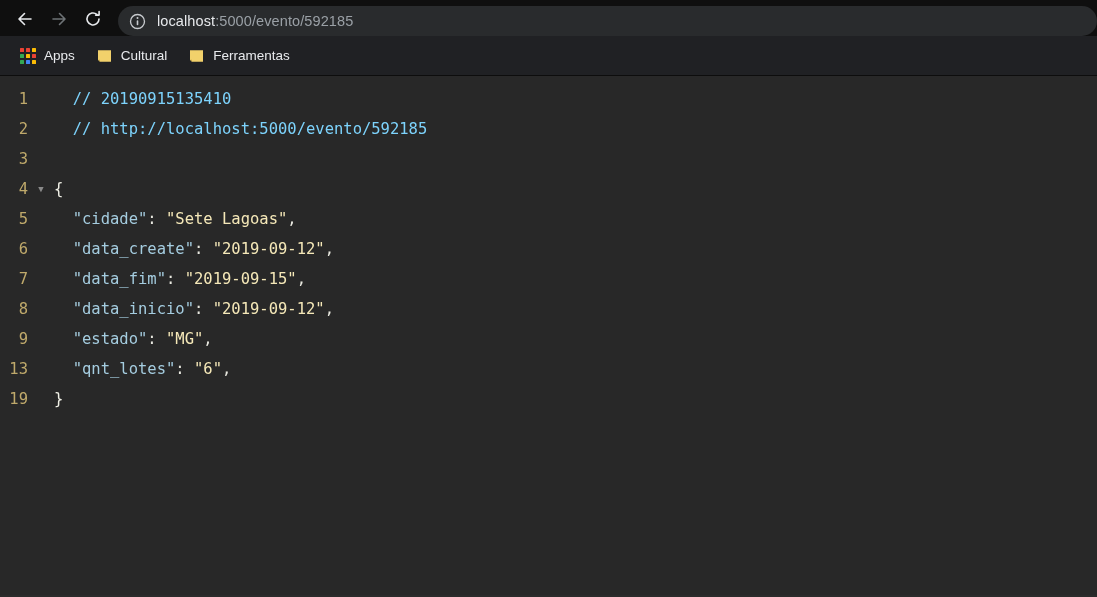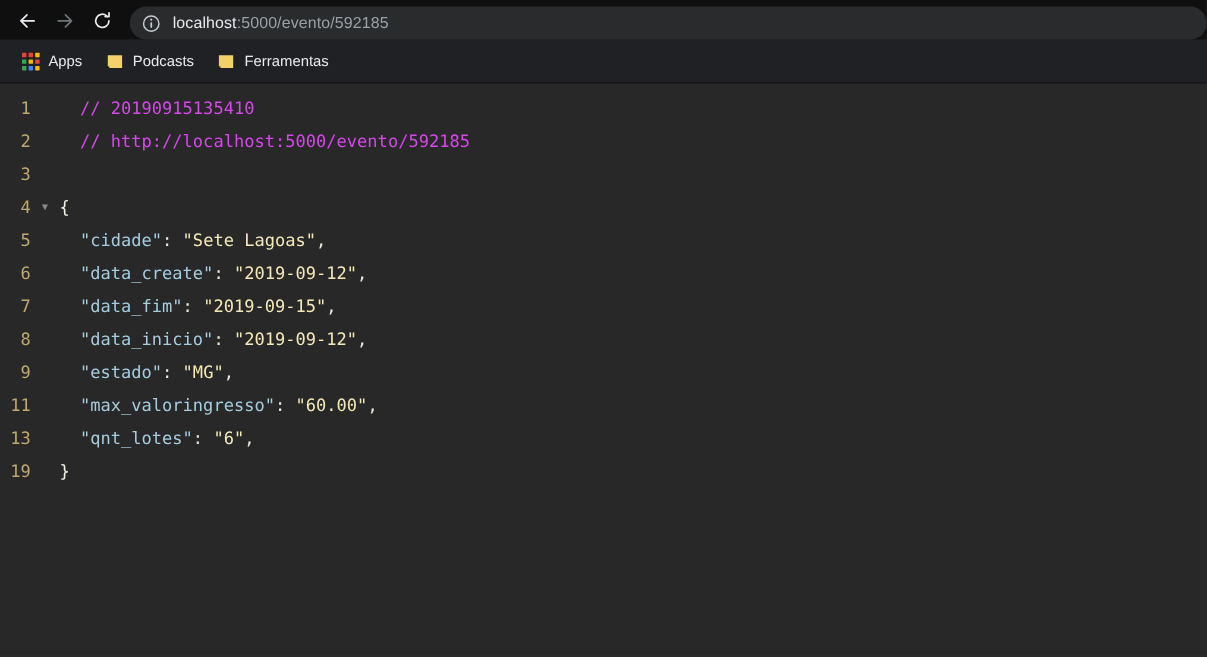--- a/index.html
+++ b/index.html
@@ -143,21 +143,21 @@
     line-height: 30px;
     user-select: none;
   }
 
   .code-text {
     flex: 1 1 auto;
     color: #e4e4d9;
     white-space: pre;
   }
 
-  .tok-comment { color: #d946ef; }
+  .tok-comment { color: #7dd3fc; }
   .tok-key     { color: #a5cde0; }
   .tok-string  { color: #f5e8b8; }
   .tok-punct   { color: #e9e9e0; }
   .tok-brace   { color: #f0f0e6; }
   .tok-link    { color: #f5e8b8; text-decoration: underline; }
 </style>
 </head>
 <body>
 
 <div id="browser-chrome">
@@ -208,21 +208,21 @@
           <i style="background:#fbbc05"></i>
       </span>
       <span class="bm-label">Apps</span>
     </div>
 
     <div class="bookmark">
       <svg class="folder-icon" viewBox="0 0 16 14">
         <path d="M1 1.2 h13 v11.6 h-11 l-2 -2 z" fill="#f2d16b"></path>
         <path d="M1 10.8 h2 v2 z" fill="#c9a94a"></path>
       </svg>
-      <span class="bm-label">Podcasts</span>
+      <span class="bm-label">Cultural</span>
     </div>
 
     <div class="bookmark">
       <svg class="folder-icon" viewBox="0 0 16 14">
         <path d="M1 1.2 h13 v11.6 h-11 l-2 -2 z" fill="#f2d16b"></path>
         <path d="M1 10.8 h2 v2 z" fill="#c9a94a"></path>
       </svg>
       <span class="bm-label">Ferramentas</span>
     </div>
 
@@ -232,16 +232,15 @@
 <div id="json-viewer">
     <div class="code-row"><span class="gutter">1</span><span class="fold"></span><span class="code-text">  <span class="tok-comment">// 20190915135410</span></span></div>
     <div class="code-row"><span class="gutter">2</span><span class="fold"></span><span class="code-text">  <span class="tok-comment">// http://localhost:5000/evento/592185</span></span></div>
     <div class="code-row"><span class="gutter">3</span><span class="fold"></span><span class="code-text"></span></div>
     <div class="code-row"><span class="gutter">4</span><span class="fold">▼</span><span class="code-text"><span class="tok-brace">{</span></span></div>
     <div class="code-row"><span class="gutter">5</span><span class="fold"></span><span class="code-text">  <span class="tok-key">"cidade"</span><span class="tok-punct">: </span><span class="tok-string">"Sete Lagoas"</span><span class="tok-punct">,</span></span></div>
     <div class="code-row"><span class="gutter">6</span><span class="fold"></span><span class="code-text">  <span class="tok-key">"data_create"</span><span class="tok-punct">: </span><span class="tok-string">"2019-09-12"</span><span class="tok-punct">,</span></span></div>
     <div class="code-row"><span class="gutter">7</span><span class="fold"></span><span class="code-text">  <span class="tok-key">"data_fim"</span><span class="tok-punct">: </span><span class="tok-string">"2019-09-15"</span><span class="tok-punct">,</span></span></div>
     <div class="code-row"><span class="gutter">8</span><span class="fold"></span><span class="code-text">  <span class="tok-key">"data_inicio"</span><span class="tok-punct">: </span><span class="tok-string">"2019-09-12"</span><span class="tok-punct">,</span></span></div>
     <div class="code-row"><span class="gutter">9</span><span class="fold"></span><span class="code-text">  <span class="tok-key">"estado"</span><span class="tok-punct">: </span><span class="tok-string">"MG"</span><span class="tok-punct">,</span></span></div>
-    <div class="code-row"><span class="gutter">11</span><span class="fold"></span><span class="code-text">  <span class="tok-key">"max_valoringresso"</span><span class="tok-punct">: </span><span class="tok-string">"60.00"</span><span class="tok-punct">,</span></span></div>
     <div class="code-row"><span class="gutter">13</span><span class="fold"></span><span class="code-text">  <span class="tok-key">"qnt_lotes"</span><span class="tok-punct">: </span><span class="tok-string">"6"</span><span class="tok-punct">,</span></span></div>
     <div class="code-row"><span class="gutter">19</span><span class="fold"></span><span class="code-text"><span class="tok-brace">}</span></span></div>
   </div>
 
 </body></html>

